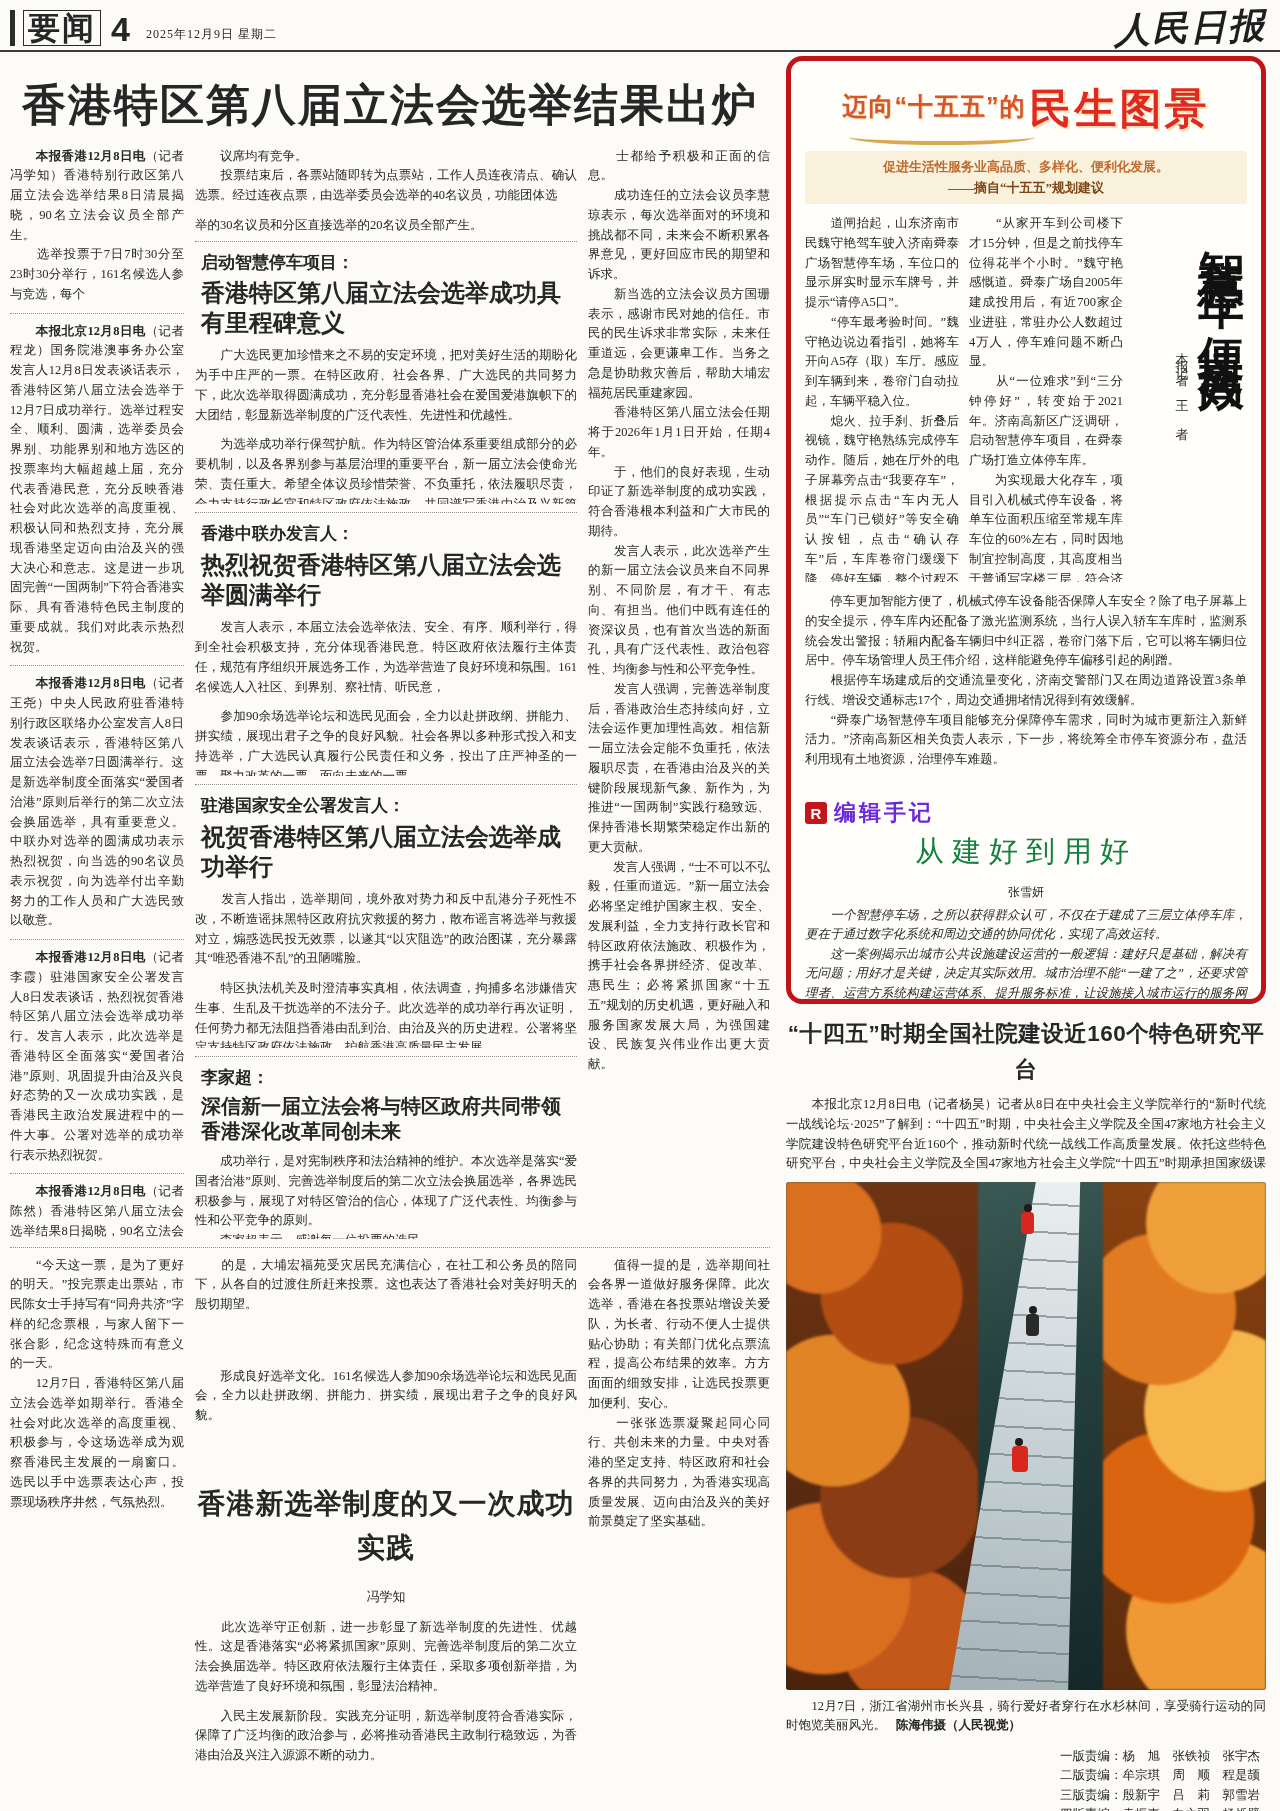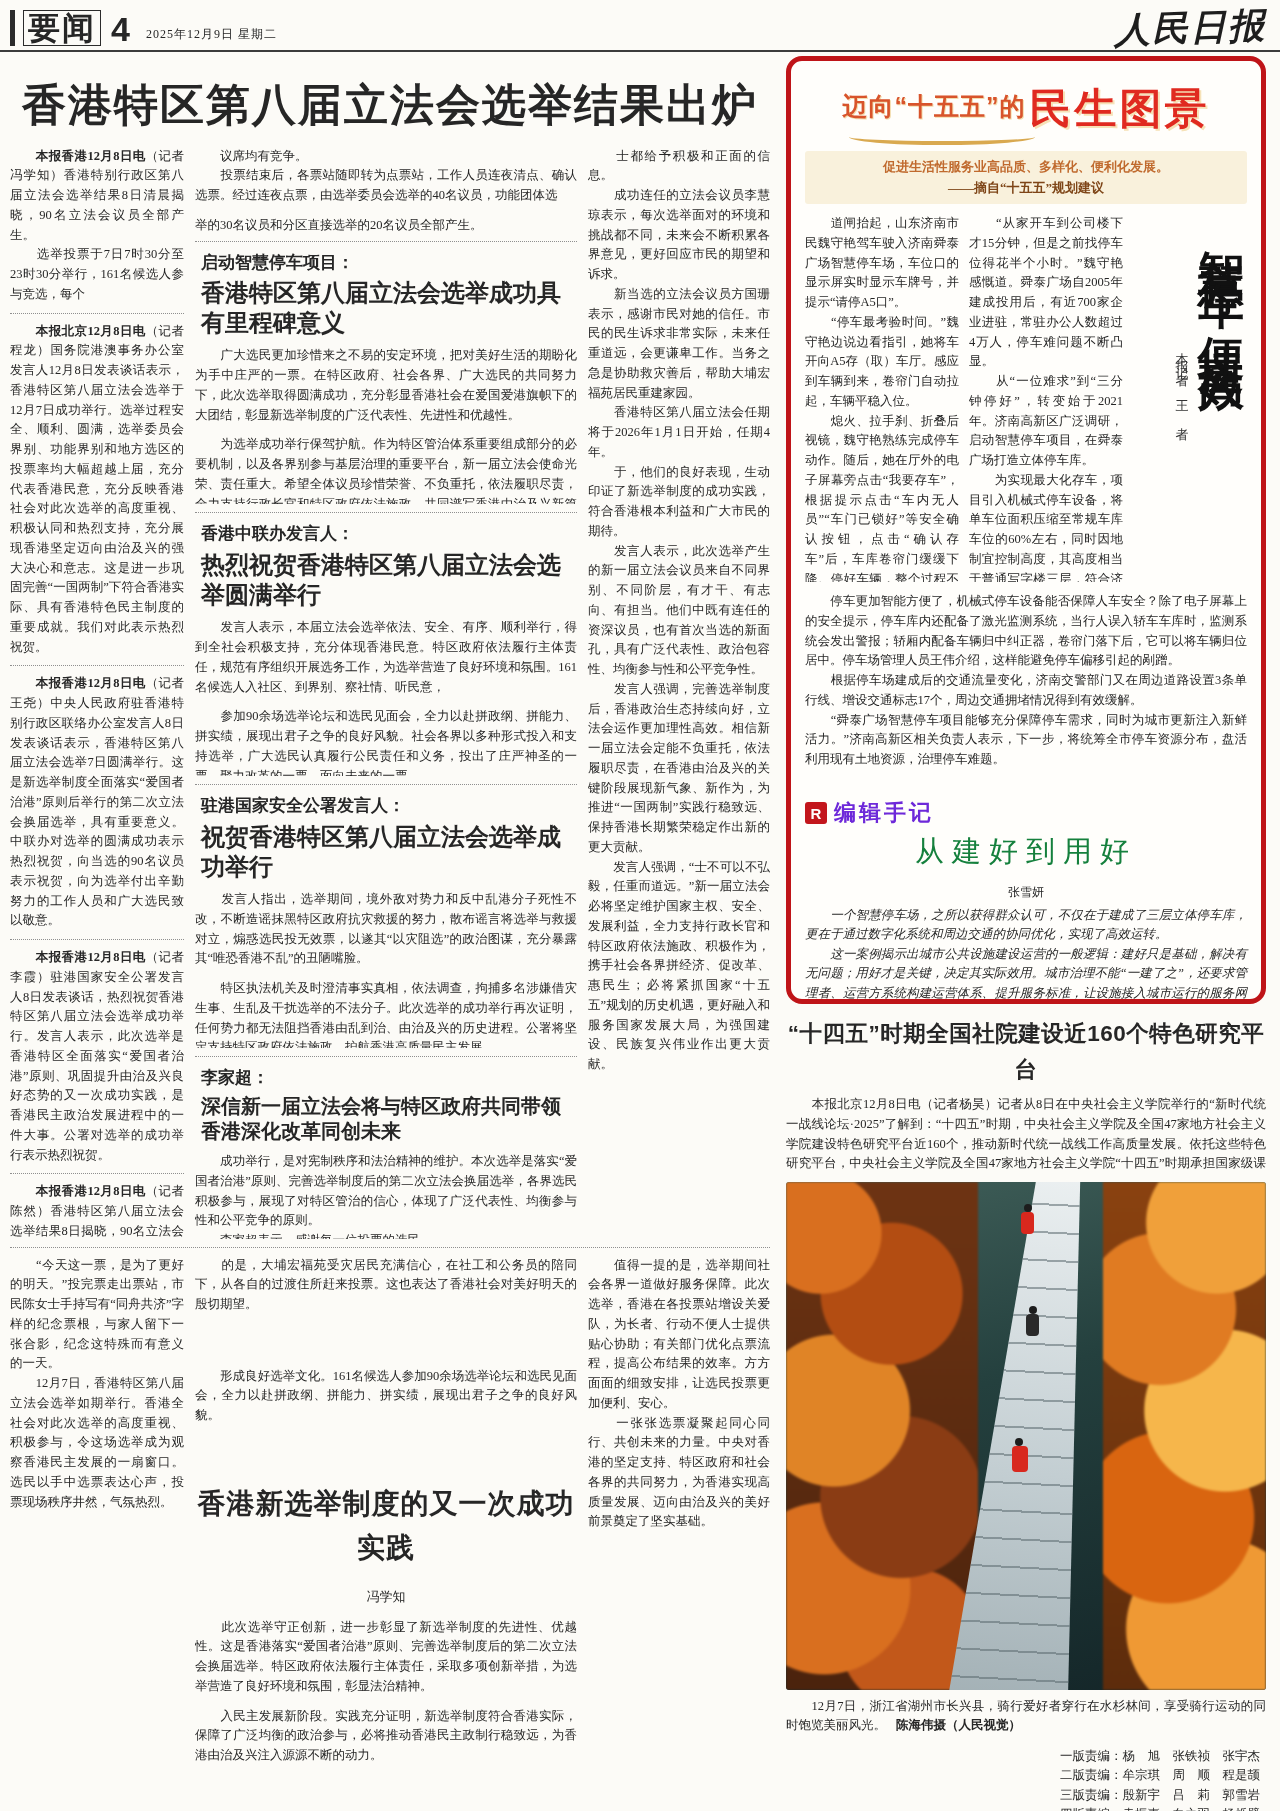--- a/index.html
+++ b/index.html
@@ -225,21 +225,21 @@
 　　12月7日，香港特区第八届立法会选举如期举行。香港全社会对此次选举的高度重视、积极参与，令这场选举成为观察香港民主发展的一扇窗口。选民以手中选票表达心声，投票现场秩序井然，气氛热烈。</p>
         </div>
         <div class="ess-mid">
           <div class="ess-top ess-2col">
             <p class="flow">　　的是，大埔宏福苑受灾居民充满信心，在社工和公务员的陪同下，从各自的过渡住所赶来投票。这也表达了香港社会对美好明天的殷切期望。</p>
             <p class="flow">　　形成良好选举文化。161名候选人参加90余场选举论坛和选民见面会，全力以赴拼政纲、拼能力、拼实绩，展现出君子之争的良好风貌。</p>
           </div>
           <h2 class="ess-head">香港新选举制度的又一次成功实践</h2>
           <p class="ess-byline">冯学知</p>
           <div class="ess-bot ess-2col">
-            <p class="flow">　　此次选举守正创新，进一步彰显了新选举制度的先进性、优越性。这是香港落实“爱国者治港”原则、完善选举制度后的第二次立法会换届选举。特区政府依法履行主体责任，采取多项创新举措，为选举营造了良好环境和氛围，彰显法治精神。</p>
+            <p class="flow">　　此次选举守正创新，进一步彰显了新选举制度的先进性、优越性。这是香港落实“必将紧抓国家”原则、完善选举制度后的第二次立法会换届选举。特区政府依法履行主体责任，采取多项创新举措，为选举营造了良好环境和氛围，彰显法治精神。</p>
             <p class="flow">　　入民主发展新阶段。实践充分证明，新选举制度符合香港实际，保障了广泛均衡的政治参与，必将推动香港民主政制行稳致远，为香港由治及兴注入源源不断的动力。</p>
           </div>
         </div>
         <div class="ess-c4">
           <p class="flow">　　值得一提的是，选举期间社会各界一道做好服务保障。此次选举，香港在各投票站增设关爱队，为长者、行动不便人士提供贴心协助；有关部门优化点票流程，提高公布结果的效率。方方面面的细致安排，让选民投票更加便利、安心。
 　　一张张选票凝聚起同心同行、共创未来的力量。中央对香港的坚定支持、特区政府和社会各界的共同努力，为香港实现高质量发展、迈向由治及兴的美好前景奠定了坚实基础。</p>
         </div>
       </section>
     </section>
 

